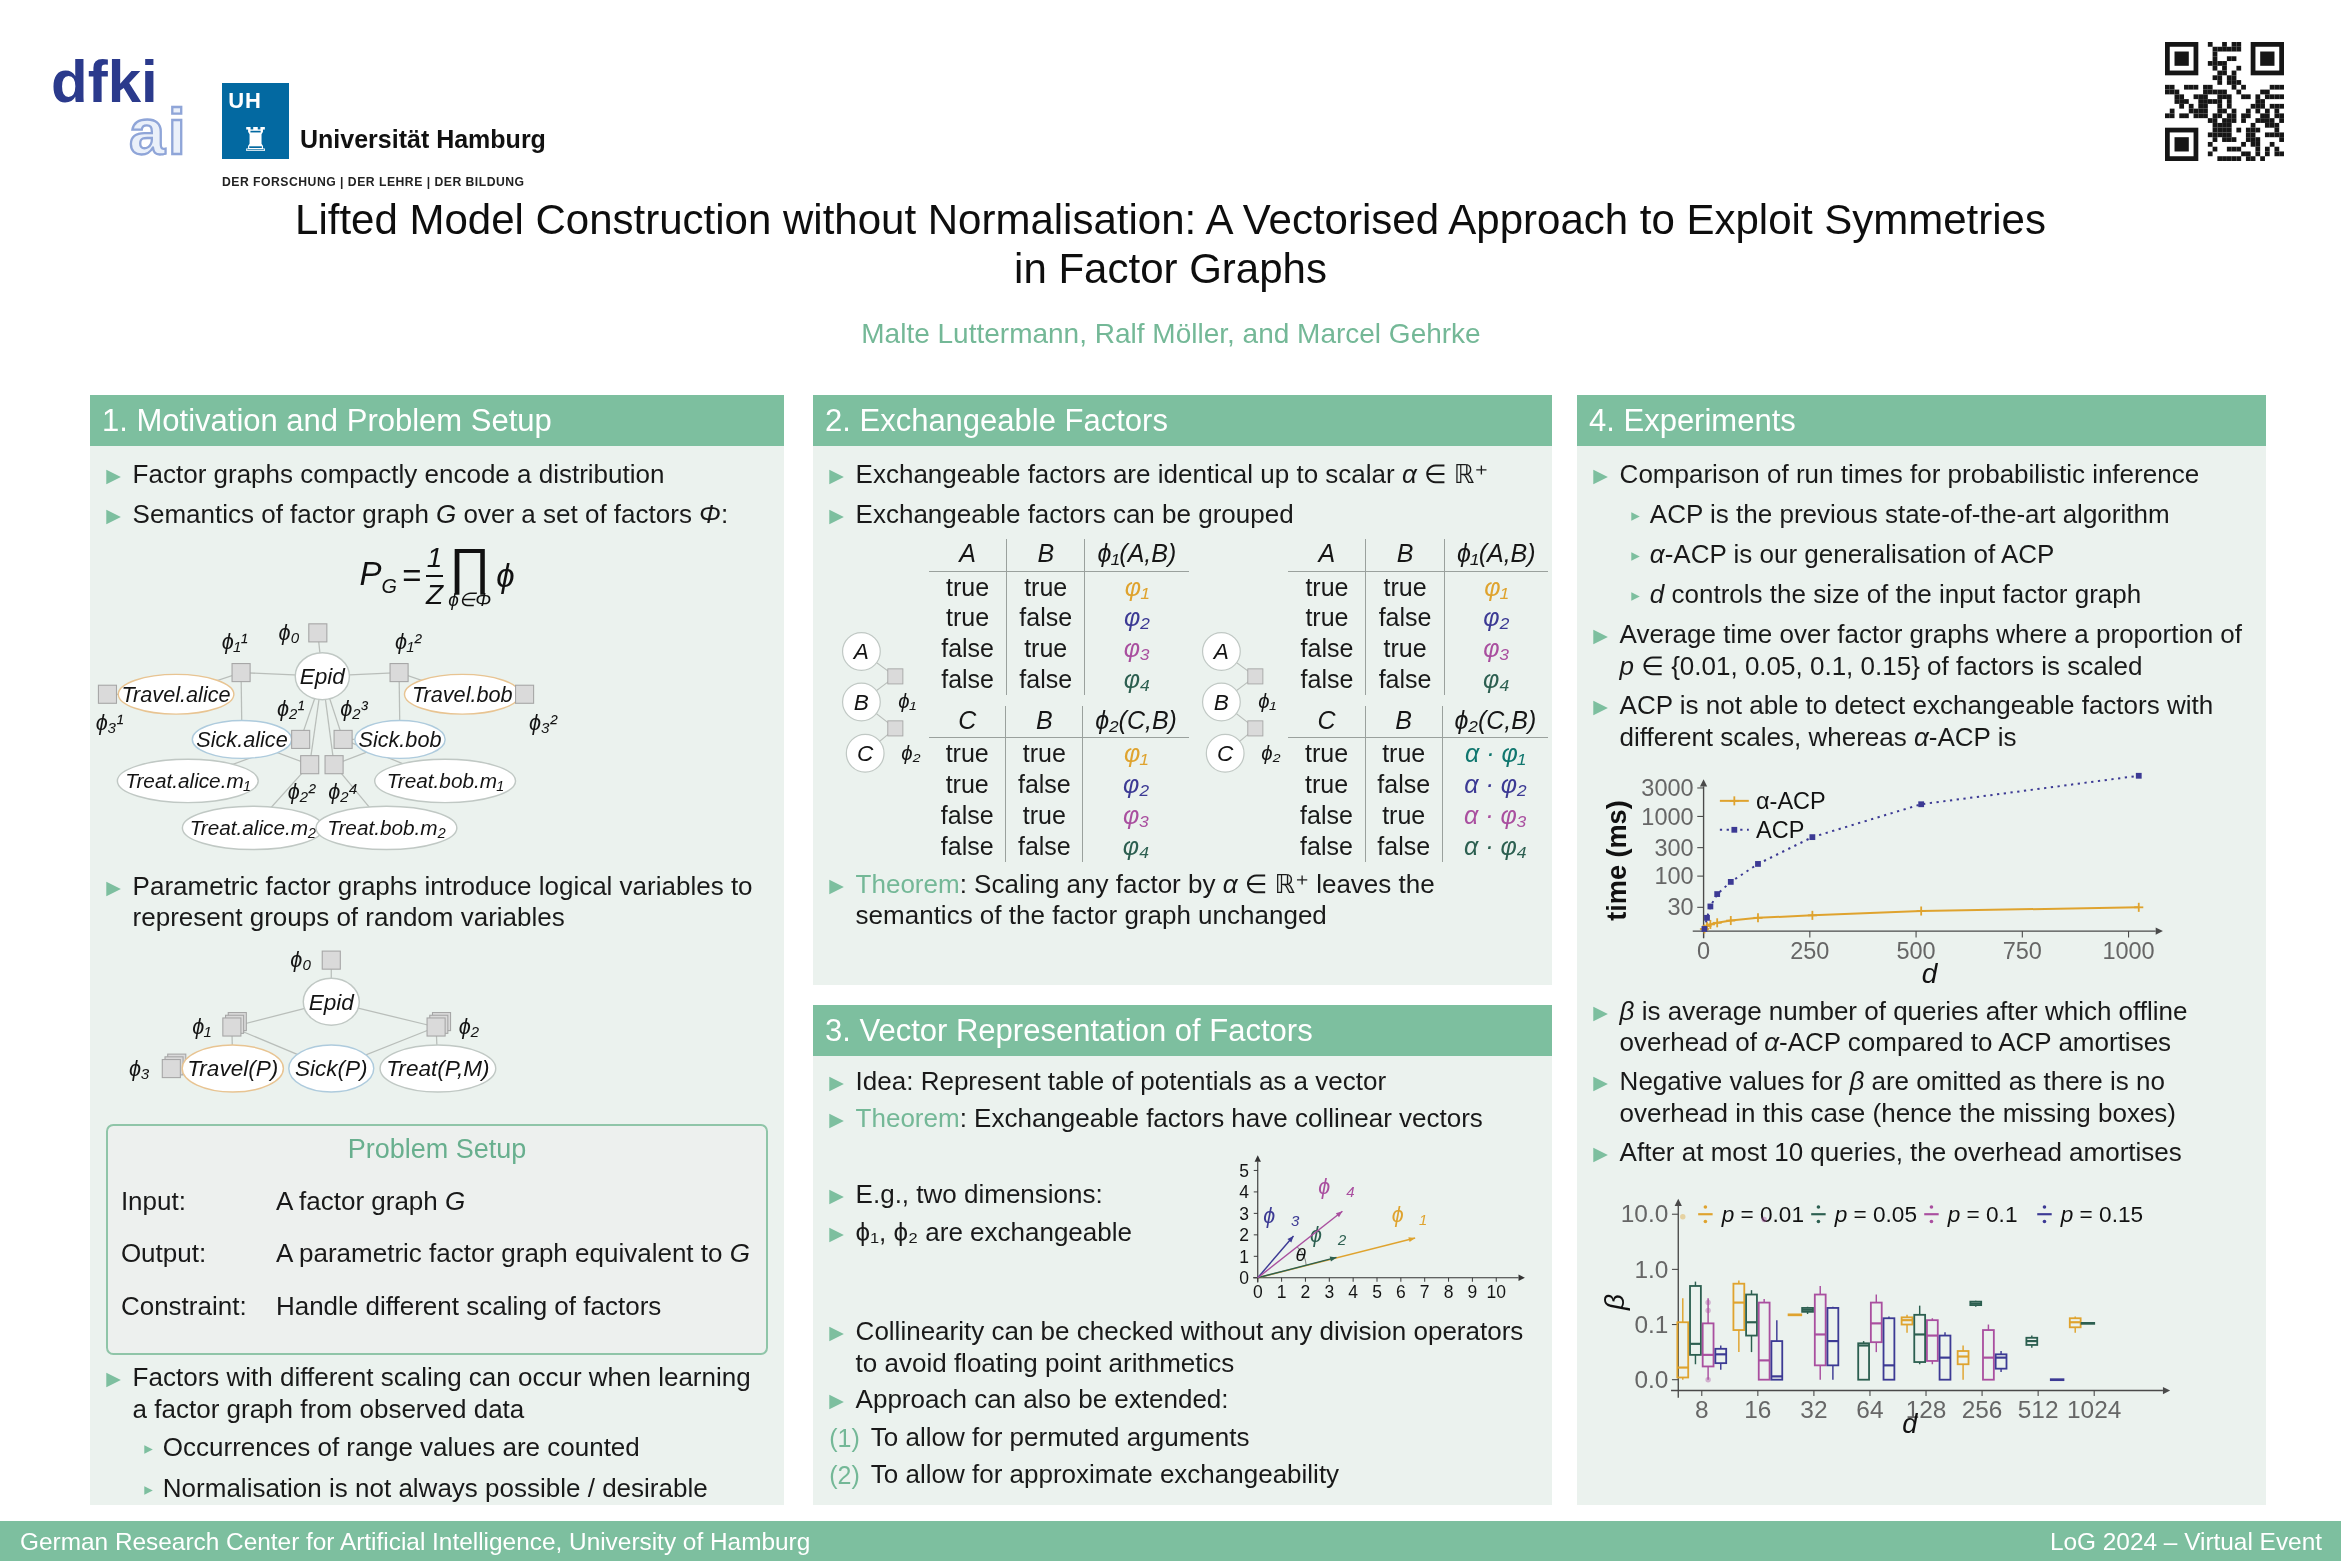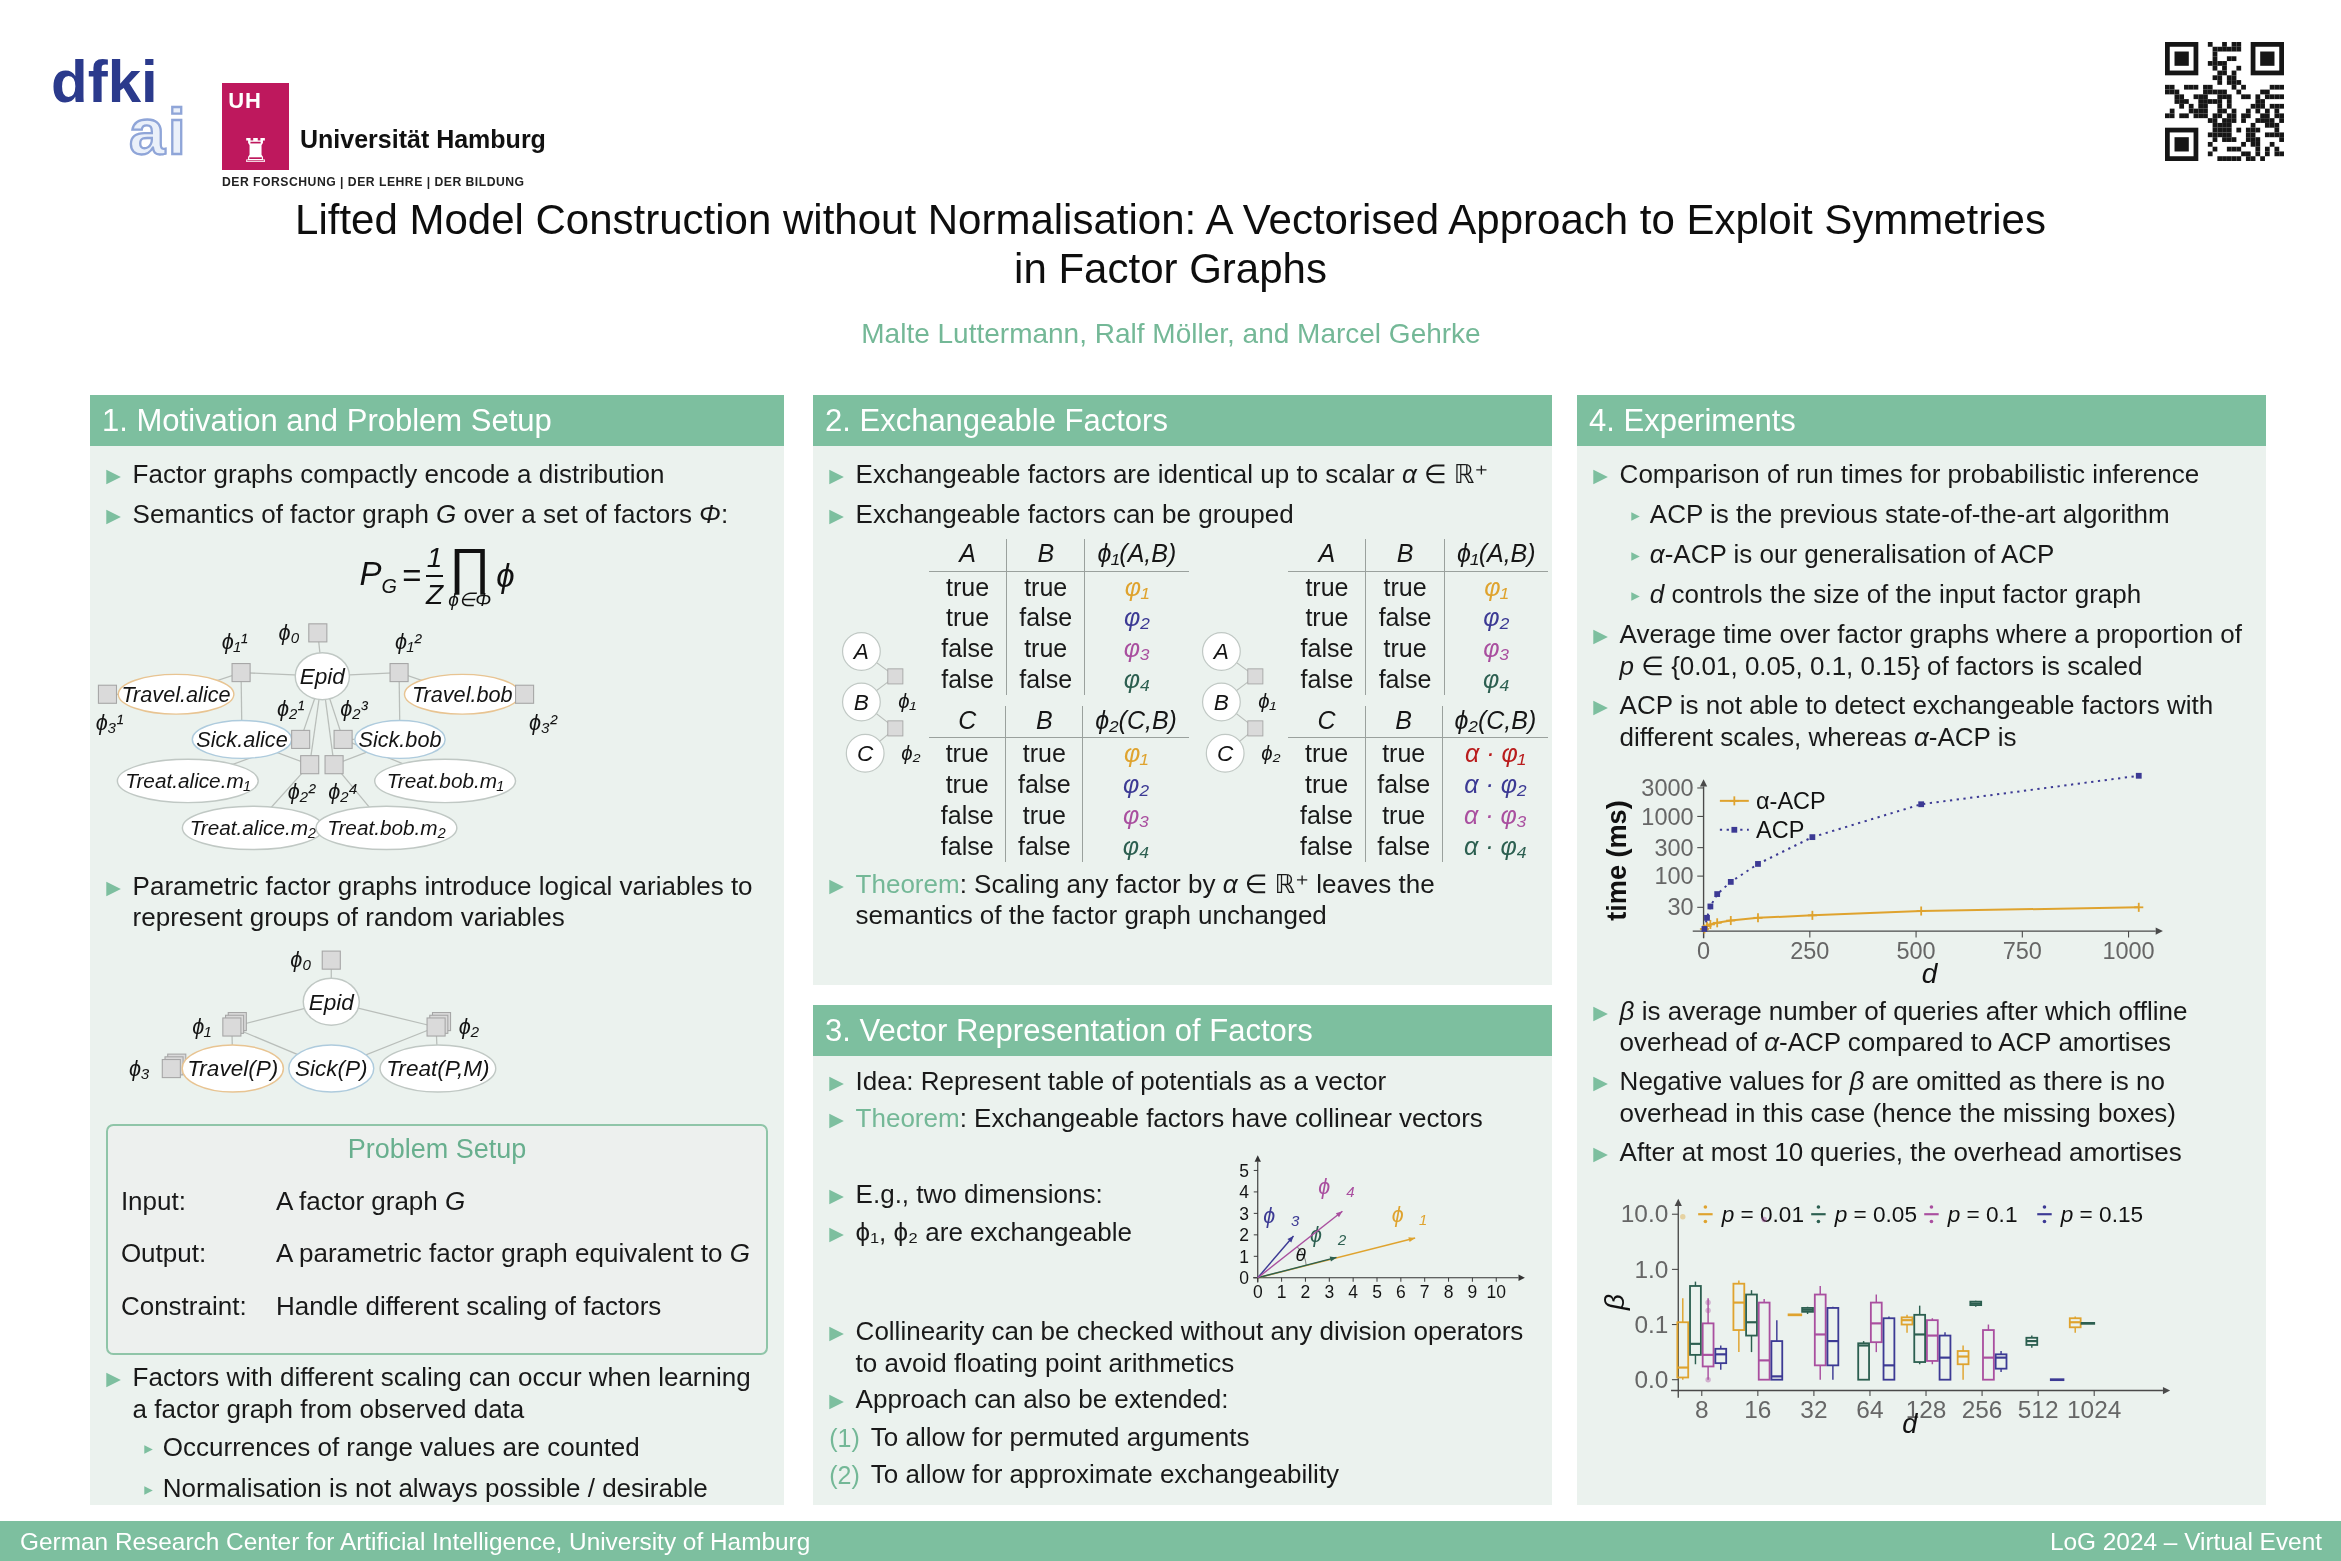--- a/index.html
+++ b/index.html
@@ -4,21 +4,21 @@
 <style>
   *{margin:0;padding:0;box-sizing:border-box}
   html,body{width:2342px;height:1561px;background:#ffffff;font-family:"Liberation Sans",sans-serif;color:#161616}
   .page{position:absolute;inset:0;width:2342px;height:1561px;overflow:hidden}
 
   
   .logo-dfki{position:absolute;left:51px;top:52px}
   .dfki-main{font-size:60px;font-weight:bold;color:#2B3A8C;letter-spacing:0px;line-height:1}
   .dfki-sub{font-size:65px;font-weight:bold;color:#EAF0FA;-webkit-text-stroke:2.3px #8FA5D8;margin:-12.6px 0 0 78px;letter-spacing:2.7px;line-height:1}
   .logo-uhh{position:absolute;left:222px;top:83px;width:379px;height:99px}
-  .uhh-box{position:absolute;left:0;top:0;width:67px;height:87px;background:#be185d;color:#fff;display:flex;flex-direction:column;justify-content:space-between;padding:4.5px 0 2.7px}
+  .uhh-box{position:absolute;left:0;top:0;width:67px;height:76px;background:#0369a1;color:#fff;display:flex;flex-direction:column;justify-content:space-between;padding:4.5px 0 2.7px}
   .uhh-abbr{font-size:22px;font-weight:bold;letter-spacing:0.9px;padding-left:6.3px}
   .uhh-castle{font-size:33px;line-height:1;text-align:center}
   .uhh-name{position:absolute;left:78px;top:42px;font-size:25px;font-weight:bold;white-space:nowrap;color:#111}
   .uhh-tagline{position:absolute;left:0;top:92px;font-size:12.2px;font-weight:bold;letter-spacing:0.5px;white-space:nowrap;color:#222}
   .qr{position:absolute;left:2165px;top:42px;width:119px;height:119px}
 
   .title{position:absolute;top:195px;left:276px;width:1789px;text-align:center;font-size:42px;font-weight:normal;line-height:1.17;color:#0e0e0e}
   .authors{position:absolute;top:318px;left:0;width:100%;text-align:center;font-size:28px;color:#74B897}
 
   
@@ -614,21 +614,21 @@
                   <tr>
                     <th>C</th>
                     <th>B</th>
                     <th>ϕ₂(C,B)</th>
                   </tr>
                 </thead>
                 <tbody>
                   <tr>
                     <td>true</td>
                     <td>true</td>
-                    <td class="pot" style="color: #b91c1c;">α · φ₁</td>
+                    <td class="pot" style="color: #0f766e;">α · φ₁</td>
                   </tr>
                   <tr>
                     <td>true</td>
                     <td>false</td>
                     <td class="pot" style="color: rgb(60, 58, 148);">α · φ₂</td>
                   </tr>
                   <tr>
                     <td>false</td>
                     <td>true</td>
                     <td class="pot" style="color: rgb(169, 79, 159);">α · φ₃</td>

